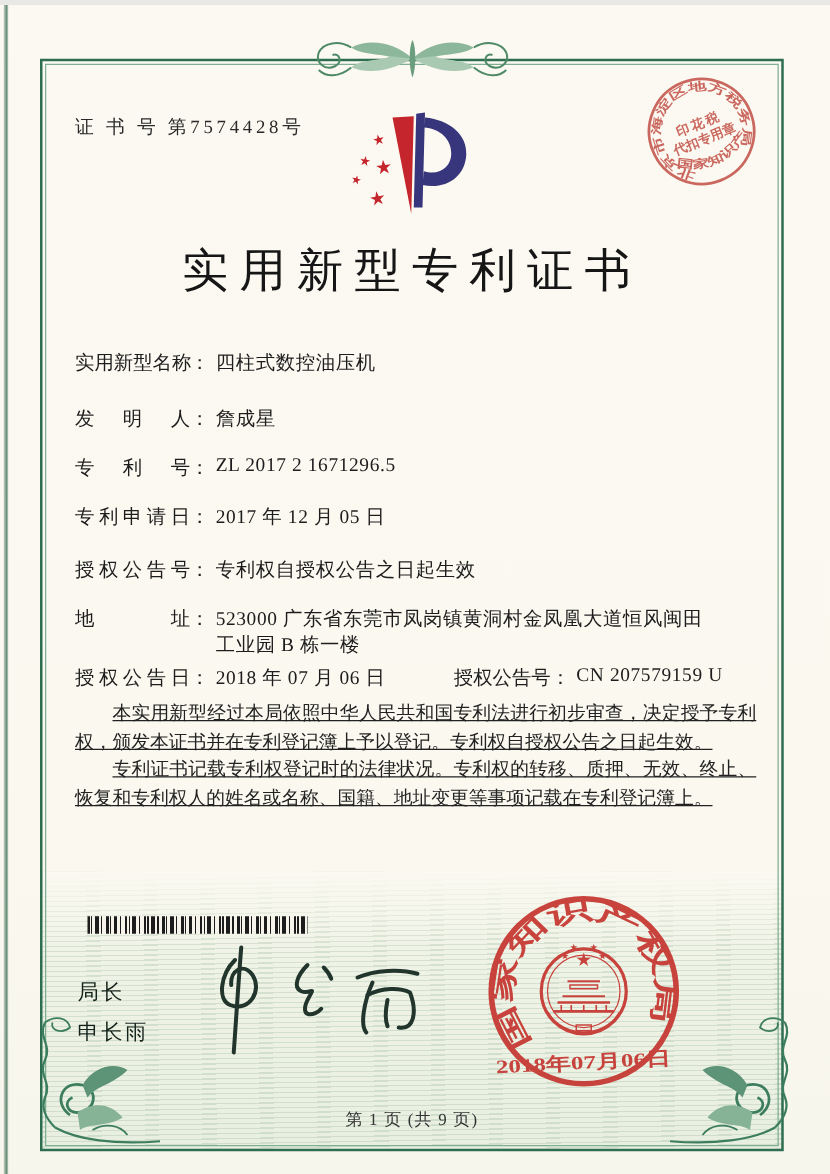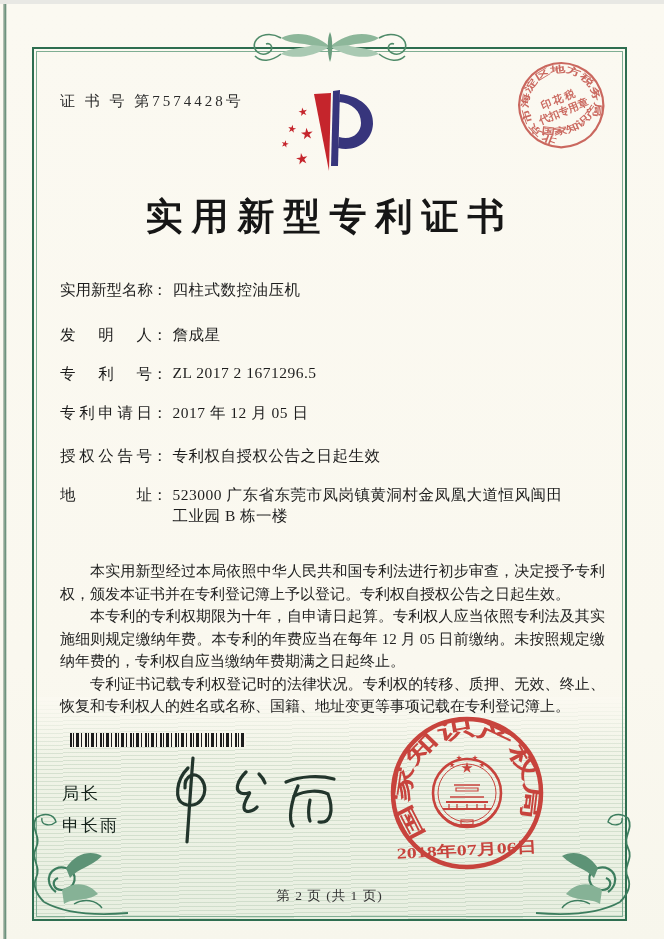--- a/index.html
+++ b/index.html
@@ -25,33 +25,33 @@
   .frame-inner { position:absolute; left:2px; top:2px; right:2px; bottom:2px;
     border:1px solid #7fae93; }
 
   .cert-no { position:absolute; left:60px; top:88px; font-size:15px; color:#2a2a2a;
     letter-spacing:3px; }
 
   .logo { position:absolute; left:262px; top:82px; }
   .tax-stamp { position:absolute; left:504px; top:47px; transform:rotate(-22deg); overflow:visible; }
 
   .title { position:absolute; left:32px; top:188px; width:595px; text-align:center;
-    font-size:37px; font-weight:700; letter-spacing:9px; color:#161616; }
+    font-size:37px; font-weight:400; letter-spacing:9px; color:#161616; }
 
   .field-row { position:absolute; left:60px; font-size:15.5px; color:#1d1d1d; white-space:nowrap; }
   .flabel { display:inline-block; width:92px; text-align:justify; text-align-last:justify;
     vertical-align:top; }
   .fcolon { display:inline-block; vertical-align:top; }
   .fvalue { display:inline-block; margin-left:5px; vertical-align:top; letter-spacing:0.5px; }
   .addr2 { margin-top:4px; }
   .grant-no-group { position:absolute; left:303px; top:0; }
 
   .paras { position:absolute; left:60px; top:556px; width:545px; font-size:15px;
     line-height:22.5px; color:#222; text-align:justify; }
-  .paras p { text-indent:2em; }
+  .paras p { text-indent:2em;text-decoration:underline; }
 
   .barcode { position:absolute; left:70px; top:729px; width:176px; height:14px;
     background:repeating-linear-gradient(90deg,
       #1c1c1c 0 2px,#f6f4ea 2px 3px,#1c1c1c 3px 4px,#f6f4ea 4px 6px,
       #1c1c1c 6px 9px,#f6f4ea 9px 11px,#1c1c1c 11px 12px,#f6f4ea 12px 15px); }
 
   .officer-title { position:absolute; left:62px; top:778px; font-size:17px; color:#15231b;
     letter-spacing:2px; }
   .officer-name  { position:absolute; left:62px; top:810px; font-size:17px; color:#15231b;
     letter-spacing:2px;text-align:center; }
@@ -162,25 +162,30 @@
   <div class="field-row" style="top:399px">
     <span class="flabel">专利申请日</span><span class="fcolon">：</span><span class="fvalue">2017 年 12 月 05 日</span>
   </div>
   <div class="field-row" style="top:442px">
     <span class="flabel">授权公告号</span><span class="fcolon">：</span><span class="fvalue">专利权自授权公告之日起生效</span>
   </div>
   <div class="field-row" style="top:481px">
     <span class="flabel">地址</span><span class="fcolon">：</span><span class="fvalue"><span>523000 广东省东莞市凤岗镇黄洞村金凤凰大道恒风闽田</span><br><span class="addr2">工业园 B 栋一楼</span></span>
   </div>
   <div class="field-row" style="top:528px; width:545px">
+    <span>
+      <span class="flabel">授权公告日</span><span class="fcolon">：</span><span class="fvalue">2018 年 07 月 06 日</span>
+    </span>
+    <span class="grant-no-group">
+      <span>授权公告号</span><span class="fcolon">：</span><span class="fvalue">CN 207579159 U</span>
+    </span>
   </div>
 
   <div class="paras">
     <p>本实用新型经过本局依照中华人民共和国专利法进行初步审查，决定授予专利权，颁发本证书并在专利登记簿上予以登记。专利权自授权公告之日起生效。</p>
-    <p>本专利的专利权期限为十年，自申请日起算。专利权人应当依照专利法及其实施细则规定缴纳年费。本专利的年费应当在每年 12 月 05 日前缴纳。未按照规定缴纳年费的，专利权自应当缴纳年费期满之日起终止。</p>
     <p>专利证书记载专利权登记时的法律状况。专利权的转移、质押、无效、终止、恢复和专利权人的姓名或名称、国籍、地址变更等事项记载在专利登记簿上。</p>
   </div>
 
   <div class="barcode"></div>
 
   <div class="officer-title">局长</div>
   <div class="officer-name">申长雨</div>
 
   <svg class="signature" width="200" height="100" viewBox="0 0 200 100">
     <g stroke="#22352c" stroke-width="3.2" fill="none" stroke-linecap="round" stroke-linejoin="round">
@@ -219,15 +224,15 @@
         <path transform="translate(81,54) scale(0.60)" d="M0,-10 L2.245,-3.09 9.51,-3.09 3.63,1.18 5.88,8.09 0,3.82 -5.88,8.09 -3.63,1.18 -9.51,-3.09 -2.245,-3.09 Z"></path>
         <path transform="translate(66,51) scale(0.30)" d="M0,-10 L2.245,-3.09 9.51,-3.09 3.63,1.18 5.88,8.09 0,3.82 -5.88,8.09 -3.63,1.18 -9.51,-3.09 -2.245,-3.09 Z"></path>
         <path transform="translate(73,44) scale(0.30)" d="M0,-10 L2.245,-3.09 9.51,-3.09 3.63,1.18 5.88,8.09 0,3.82 -5.88,8.09 -3.63,1.18 -9.51,-3.09 -2.245,-3.09 Z"></path>
         <path transform="translate(89,44) scale(0.30)" d="M0,-10 L2.245,-3.09 9.51,-3.09 3.63,1.18 5.88,8.09 0,3.82 -5.88,8.09 -3.63,1.18 -9.51,-3.09 -2.245,-3.09 Z"></path>
         <path transform="translate(96,51) scale(0.30)" d="M0,-10 L2.245,-3.09 9.51,-3.09 3.63,1.18 5.88,8.09 0,3.82 -5.88,8.09 -3.63,1.18 -9.51,-3.09 -2.245,-3.09 Z"></path>
       </g>
       <text x="81" y="141" text-anchor="middle" font-size="15" font-weight="bold" textLength="140" lengthAdjust="spacingAndGlyphs" transform="rotate(-3 81 141)">2018年07月06日</text>
     </g>
   </svg>
 
-  <div class="footer">第 2 页 (共 1 页)</div>
+  <div class="footer">第 1 页 (共 9 页)</div>
 
 </div>
 
 </body></html>

